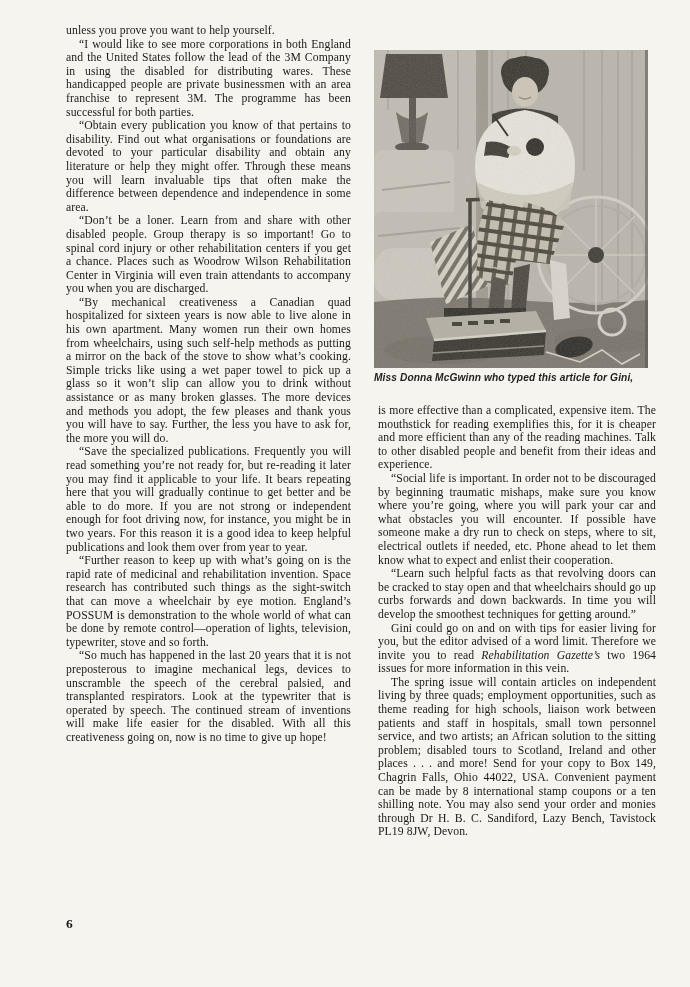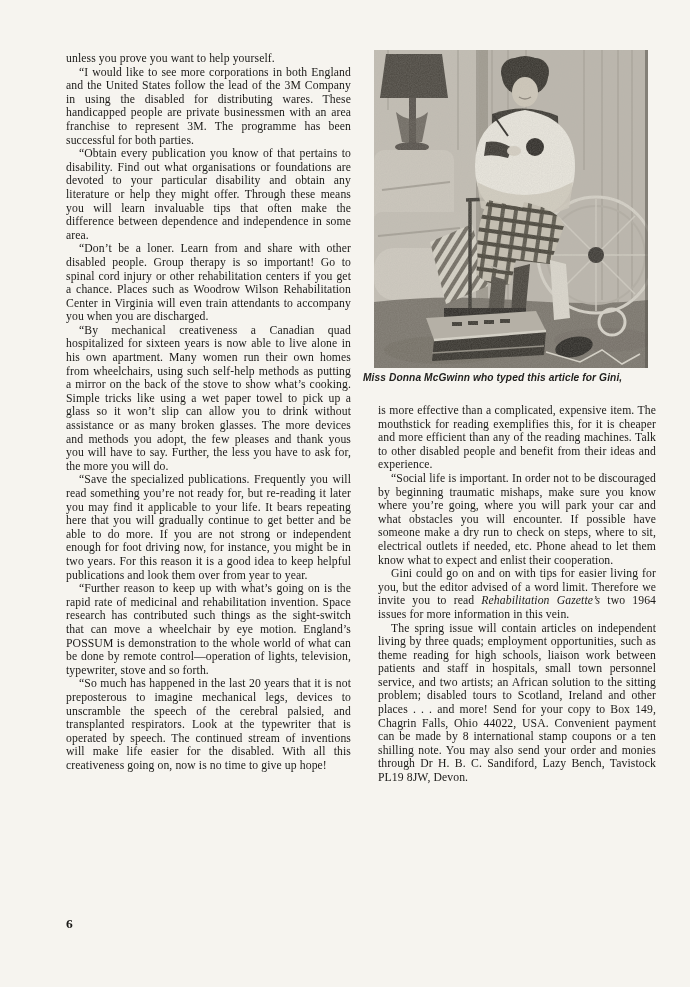--- a/index.html
+++ b/index.html
@@ -13,32 +13,32 @@
     color:#1b1a18;
     overflow:hidden;
   }
   .col{
     position:absolute;
     text-align:justify;
     font-size:11.7px;
     line-height:13.6px;
     letter-spacing:0.1px;
   }
-  .col-left{left:66px;top:52px;width:285px;}
+  .col-left{left:66px;top:24px;width:285px;}
   .col-right{left:378px;top:404px;width:278px;}
   .col p.para{margin:0;padding:0;}
   .col p.indent{text-indent:13px;}
   .col em{font-style:italic;}
   .photo-wrap{
     position:absolute;left:374px;top:50px;width:274px;height:318px;
     background:#bcb7ad;
   }
   .photo-wrap svg{display:block;width:274px;height:318px;}
   .caption{
-    position:absolute;left:363px;top:372px;width:276px;
+    position:absolute;left:374px;top:372px;width:276px;
     font-family:"Liberation Sans", sans-serif;
     font-style:italic;font-weight:bold;
     font-size:10.2px;line-height:11.8px;
     color:#23221f;
     letter-spacing:0.1px;
   }
   .page-num{
     position:absolute;left:66px;top:916px;
     font-weight:bold;font-size:13.5px;
     font-family:"Liberation Serif", serif;
@@ -186,19 +186,20 @@
     </svg>
   </div>
 
   <div class="caption">
     <div>Miss Donna McGwinn who typed this article for Gini,</div>
   </div>
 
   <div class="col col-right">
       <p class="para">is more effective than a complicated, expensive item. The mouthstick for reading exemplifies this, for it is cheaper and more efficient than any of the reading machines. Talk to other disabled people and benefit from their ideas and experience.</p>
       <p class="para indent">“Social life is important. In order not to be discouraged by beginning traumatic mishaps, make sure you know where you’re going, where you will park your car and what obstacles you will encounter. If possible have someone make a dry run to check on steps, where to sit, electrical outlets if needed, etc. Phone ahead to let them know what to expect and enlist their cooperation.</p>
+      <p class="para indent">“Learn such helpful facts as that revolving doors can be cracked to stay open and that wheelchairs should go up curbs forwards and down backwards. In time you will develop the smoothest techniques for getting around.”</p>
       <p class="para indent"><span>Gini could go on and on with tips for easier living for you, but the editor advised of a word limit. Therefore we invite you to read </span><em>Rehabilitation Gazette’s</em><span> two 1964 issues for more information in this vein.</span></p>
       <p class="para indent">The spring issue will contain articles on independent living by three quads; employment opportunities, such as theme reading for high schools, liaison work between patients and staff in hospitals, small town personnel service, and two artists; an African solution to the sitting problem; disabled tours to Scotland, Ireland and other places . . . and more! Send for your copy to Box 149, Chagrin Falls, Ohio 44022, USA. Convenient payment can be made by 8 international stamp coupons or a ten shilling note. You may also send your order and monies through Dr H. B. C. Sandiford, Lazy Bench, Tavistock PL19 8JW, Devon.</p>
     </div>
 
   <div class="page-num">6</div>
 
 </div>
 
 </body></html>

